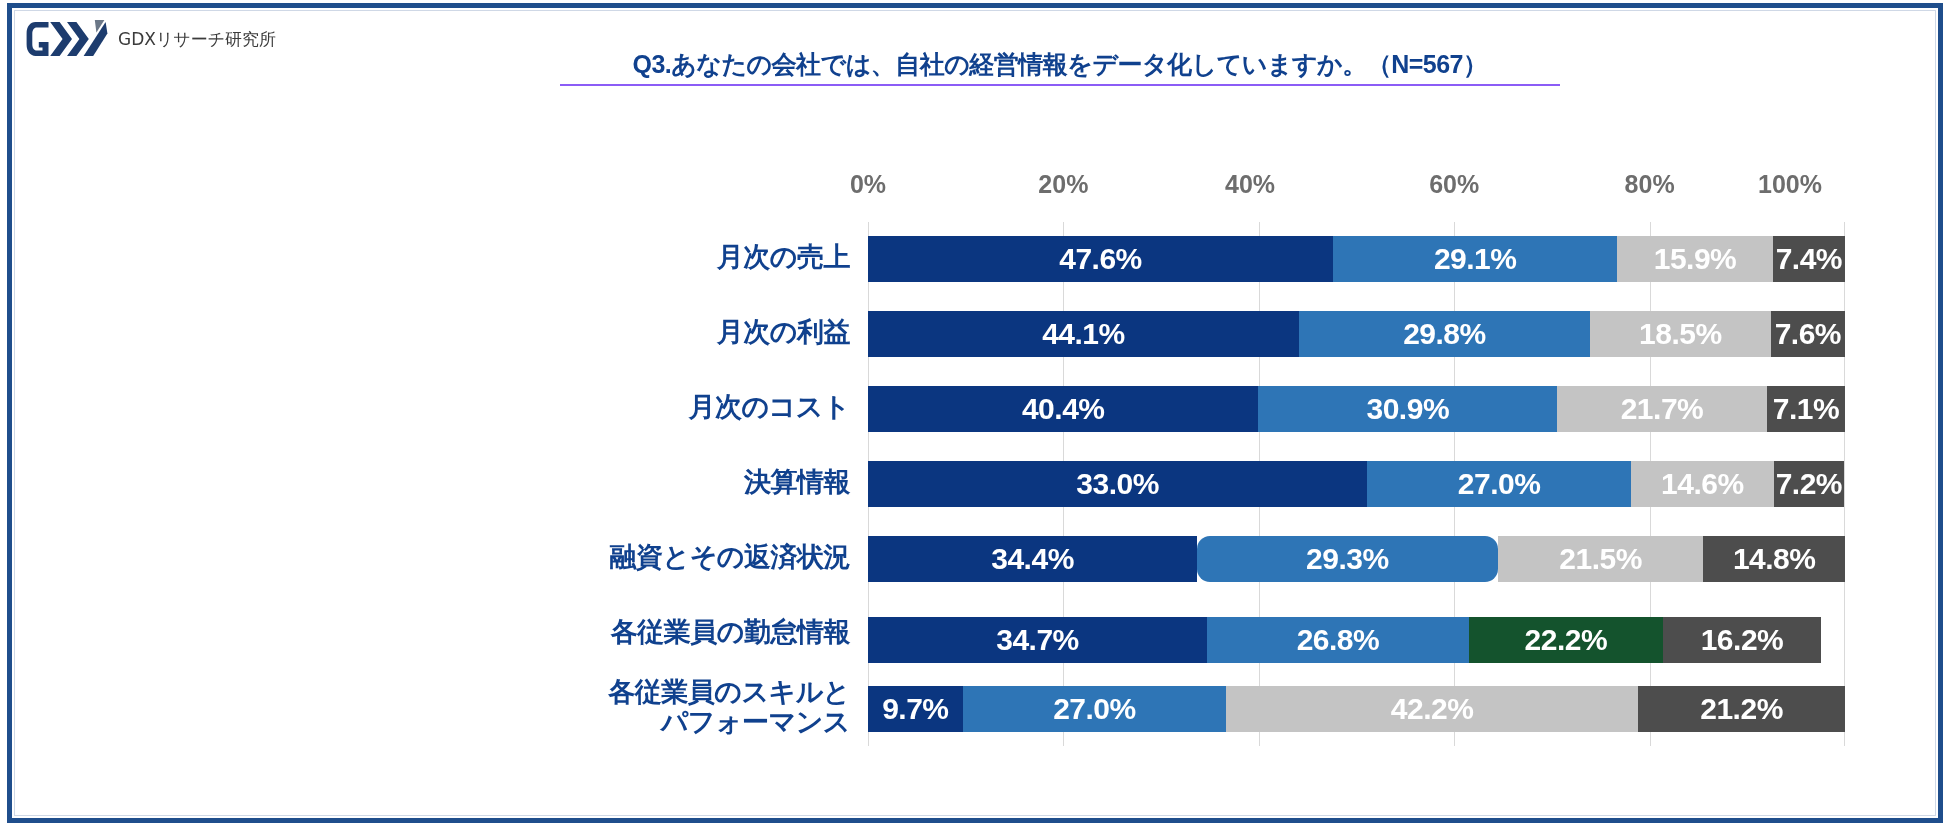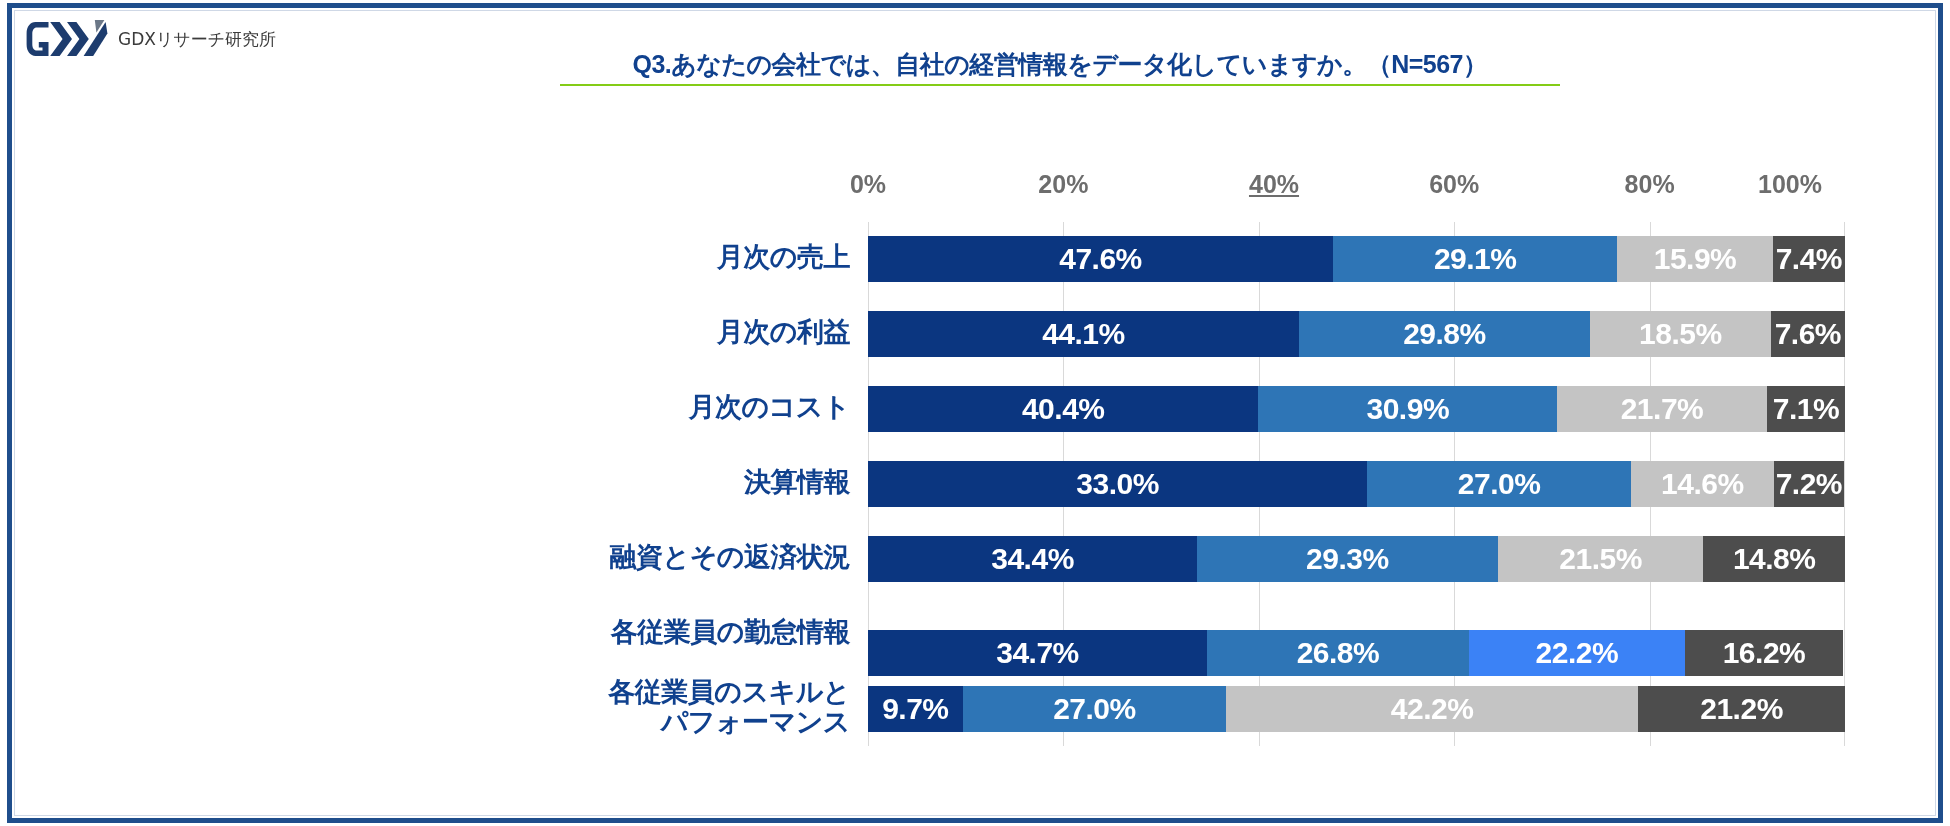--- a/index.html
+++ b/index.html
@@ -51,21 +51,21 @@
   
   #chart-title {
     position: absolute;
     left: 560px; top: 48px;
     width: 1000px;
     text-align: center;
     font-size: 25px;
     font-weight: bold;
     color: #10418e;
     white-space: nowrap;
-    border-bottom: 2px solid #84cc16;
+    border-bottom: 2px solid #8b5cf6;
     padding-bottom: 3px;
     letter-spacing: -0.5px;
   }
 
   
   #legend {
     position: absolute;
     left: 40px; top: 500px;
     width: 323px;
   }
@@ -174,21 +174,21 @@
     <span id="logo-text">GDXリサーチ研究所</span>
   </div>
 
   <div id="chart-title">Q3.あなたの会社では、自社の経営情報をデータ化していますか。（N=567）</div>
 
 
   <div id="chart">
     <div id="x-axis-labels">
         <div class="xtick-label" style="left: 0px;">0%</div>
         <div class="xtick-label" style="left: 195.4px;">20%</div>
-        <div class="xtick-label" style="left: 406px; text-decoration: underline;">40%</div>
+        <div class="xtick-label" style="left: 382px;">40%</div>
         <div class="xtick-label" style="left: 586.2px;">60%</div>
         <div class="xtick-label" style="left: 781.6px;">80%</div>
         <div class="xtick-label" style="left: 922px;">100%</div>
       </div>
     <div id="cat-labels">
         <div class="cat-label" style="top: 20.4286px;">
           <div>月次の売上</div>
         </div>
         <div class="cat-label" style="top: 95.2857px;">
           <div>月次の利益</div>
@@ -273,38 +273,38 @@
               <span>14.6%</span>
             </div>
             <div class="seg" style="background: rgb(77, 77, 77); color: rgb(255, 255, 255); width: 70.344px;">
               <span>7.2%</span>
             </div>
           </div>
           <div class="bar-row" style="top: 313.857px; height: 46px;">
             <div class="seg" style="background: rgb(11, 54, 128); color: rgb(255, 255, 255); width: 336.088px;">
               <span>34.4%</span>
             </div>
-            <div class="seg" style="background: rgb(46, 117, 182); color: rgb(255, 255, 255); width: 307px;">
+            <div class="seg" style="background: rgb(46, 117, 182); color: rgb(255, 255, 255); width: 307px; border-radius: 13px;">
               <span>29.3%</span>
             </div>
             <div class="seg" style="background: rgb(196, 196, 196); color: rgb(255, 255, 255); width: 210.055px;">
               <span>21.5%</span>
             </div>
             <div class="seg" style="background: rgb(77, 77, 77); color: rgb(255, 255, 255); width: 144.596px;">
               <span>14.8%</span>
             </div>
           </div>
-          <div class="bar-row" style="top: 408px; height: 46px;">
+          <div class="bar-row" style="top: 395px; height: 46px;">
             <div class="seg" style="background: rgb(11, 54, 128); color: rgb(255, 255, 255); width: 339.019px;">
               <span>34.7%</span>
             </div>
             <div class="seg" style="background: rgb(46, 117, 182); color: rgb(255, 255, 255); width: 261.836px;">
               <span>26.8%</span>
             </div>
-            <div class="seg" style="background: #3b82f6; color: rgb(255, 255, 255); width: 216px;">
+            <div class="seg" style="background: #14532d; color: rgb(255, 255, 255); width: 194px;">
               <span>22.2%</span>
             </div>
             <div class="seg" style="background: rgb(77, 77, 77); color: rgb(255, 255, 255); width: 158.274px;">
               <span>16.2%</span>
             </div>
           </div>
           <div class="bar-row" style="top: 463.571px; height: 46px;">
             <div class="seg" style="background: rgb(11, 54, 128); color: rgb(255, 255, 255); width: 94.769px;">
               <span>9.7%</span>
             </div>

